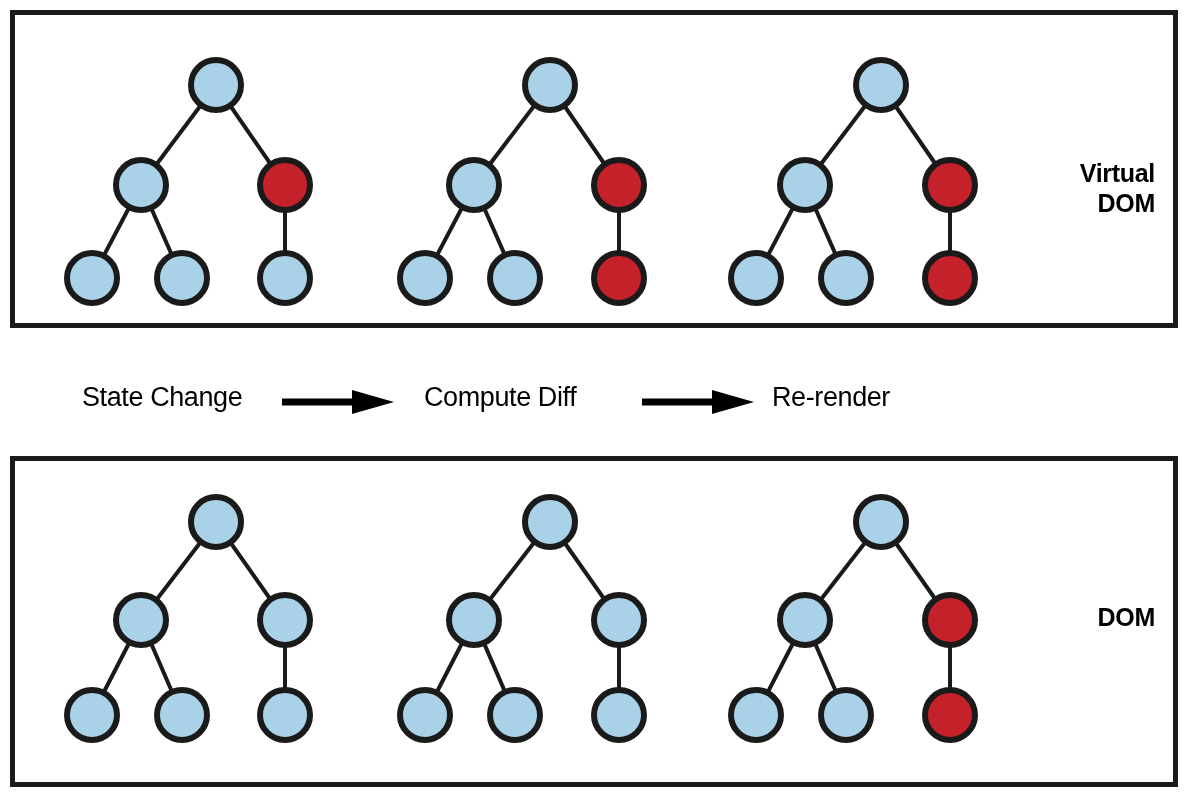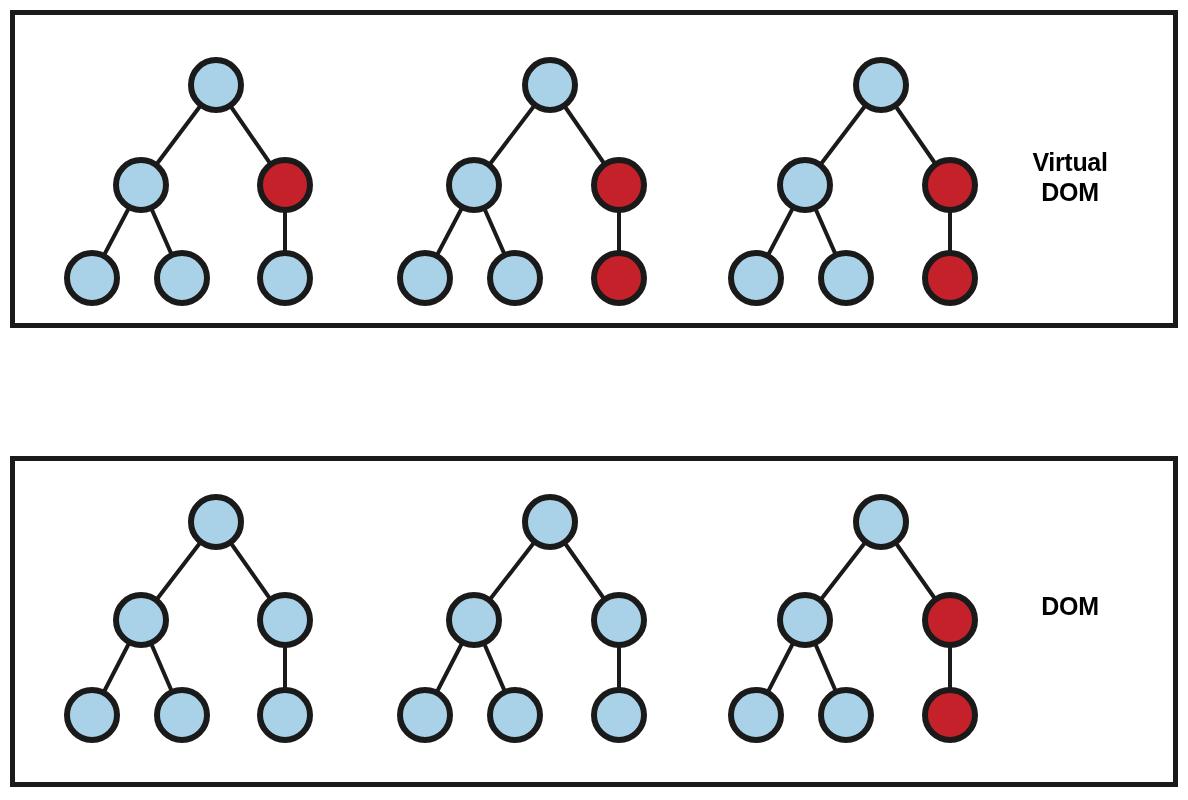--- a/index.html
+++ b/index.html
@@ -32,26 +32,27 @@
   #panel-browser-dom {
     left: 10px;
     top: 456px;
     width: 1168px;
     height: 331px;
   }
   .panel-label {
     position: absolute;
     right: 18px;
     width: 170px;
-    text-align: center;
+    text-align: right;
     font-weight: bold;
     font-size: 25px;
     line-height: 30px;
     color: #000000;
     letter-spacing: -0.3px;
+    margin-top: 11px;
   }
   #panel-virtual-dom .panel-label { top: 132px; }
   #panel-browser-dom .panel-label { top: 130px; }
 
   .tree-svg {
     position: absolute;
     left: 0;
     top: 0;
     overflow: visible;
   }
@@ -130,20 +131,37 @@
           <circle cx="831" cy="263" r="25" fill="#a9d2e9" stroke="#1a1a1a" stroke-width="6"></circle>
           <circle cx="935" cy="263" r="25" fill="#c4212a" stroke="#1a1a1a" stroke-width="6"></circle>
         </g>
       </svg>
     <div class="panel-label">
       <div>Virtual</div>
       <div>DOM</div>
     </div>
   </div>
 
+  <div class="flow-row">
+    <div class="flow-step" id="flow-step-0">State Change</div>
+
+    <svg class="flow-arrow" id="flow-arrow-0" viewBox="0 0 112 28">
+      <line x1="0" y1="14" x2="78" y2="14" stroke="#000000" stroke-width="7"></line>
+      <polygon points="70,2 112,14 70,26" fill="#000000"></polygon>
+    </svg>
+
+    <div class="flow-step" id="flow-step-1">Compute Diff</div>
+
+    <svg class="flow-arrow" id="flow-arrow-1" viewBox="0 0 112 28">
+      <line x1="0" y1="14" x2="78" y2="14" stroke="#000000" stroke-width="7"></line>
+      <polygon points="70,2 112,14 70,26" fill="#000000"></polygon>
+    </svg>
+
+    <div class="flow-step" id="flow-step-2">Re-render</div>
+  </div>
 
   <div class="panel" id="panel-browser-dom">
     <svg class="tree-svg" id="svg-browser-dom" width="1158" height="321">
         <g>
           <line x1="201" y1="61" x2="126" y2="159" stroke="#1a1a1a" stroke-width="4" stroke-linecap="round"></line>
           <line x1="201" y1="61" x2="270" y2="159" stroke="#1a1a1a" stroke-width="4" stroke-linecap="round"></line>
           <line x1="126" y1="159" x2="77" y2="254" stroke="#1a1a1a" stroke-width="4" stroke-linecap="round"></line>
           <line x1="126" y1="159" x2="167" y2="254" stroke="#1a1a1a" stroke-width="4" stroke-linecap="round"></line>
           <line x1="270" y1="159" x2="270" y2="254" stroke="#1a1a1a" stroke-width="4" stroke-linecap="round"></line>
           <circle cx="201" cy="61" r="25" fill="#a9d2e9" stroke="#1a1a1a" stroke-width="6"></circle>

